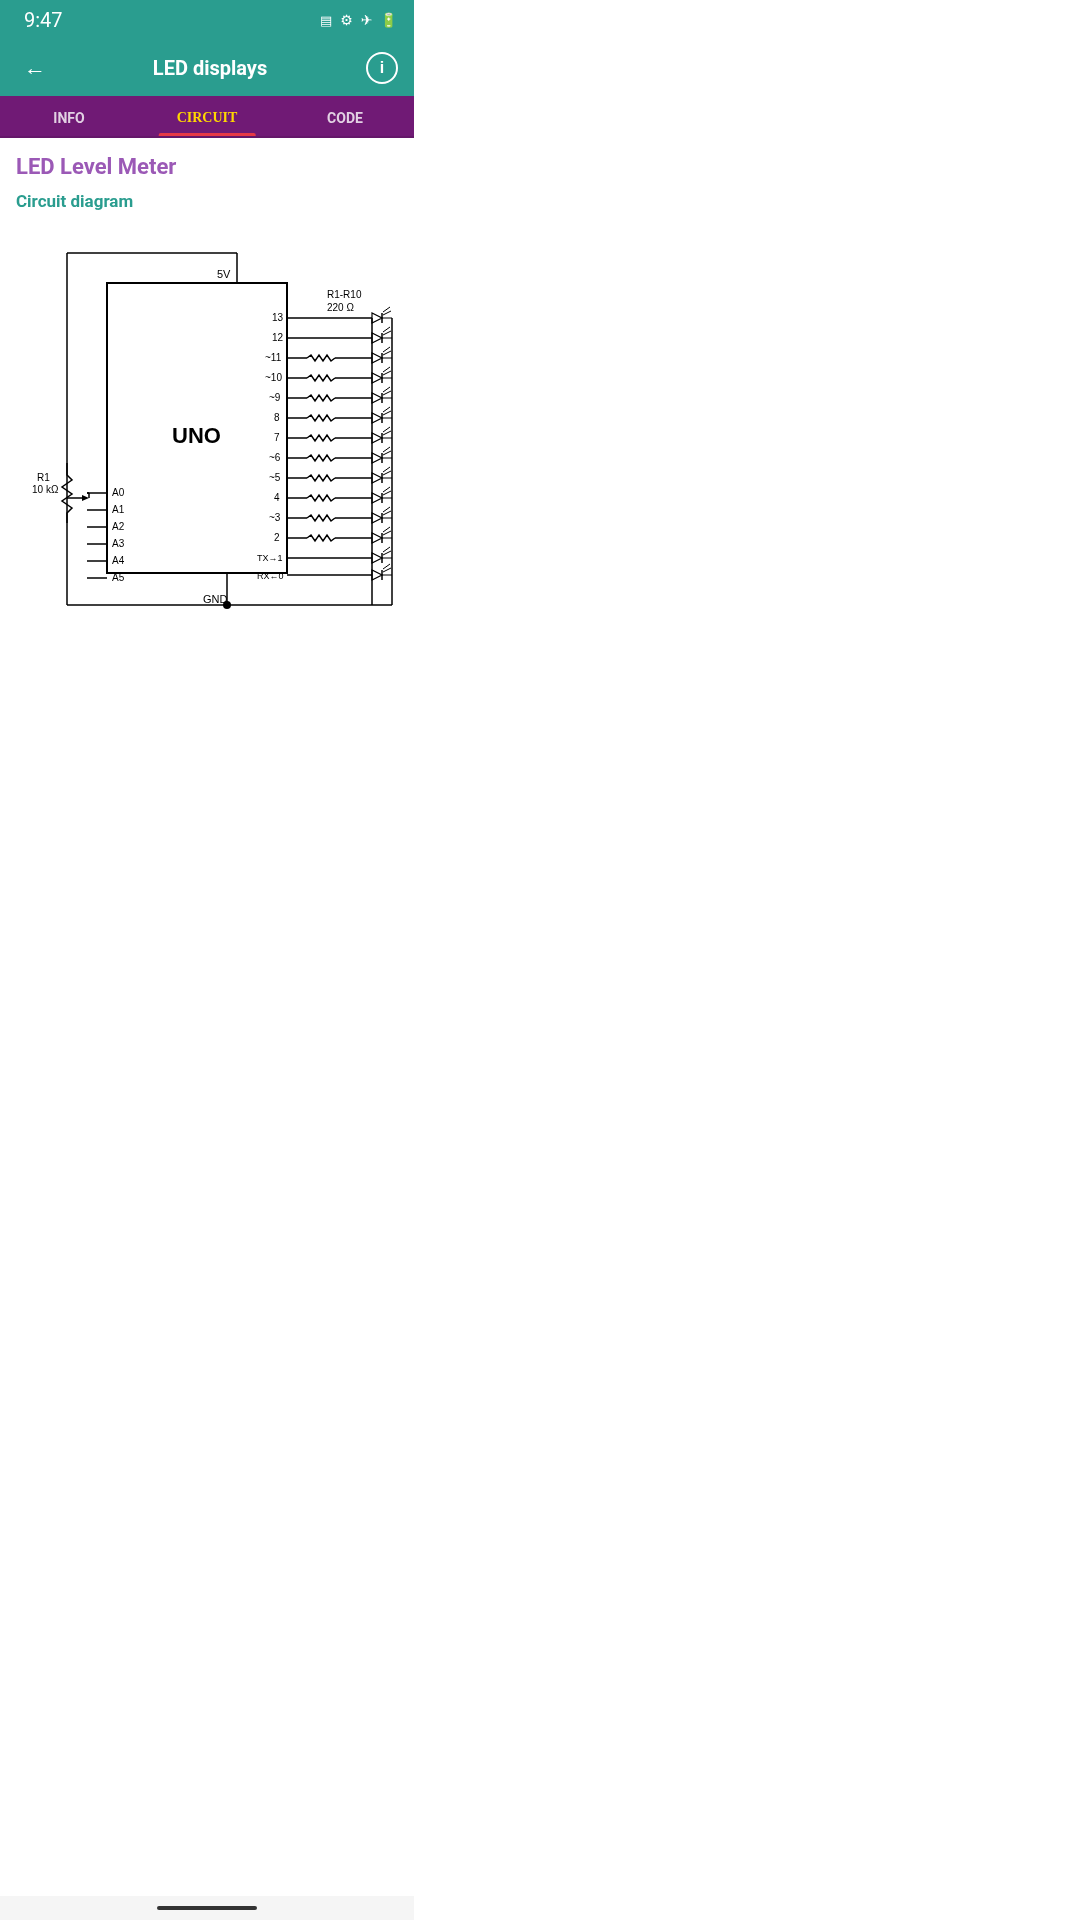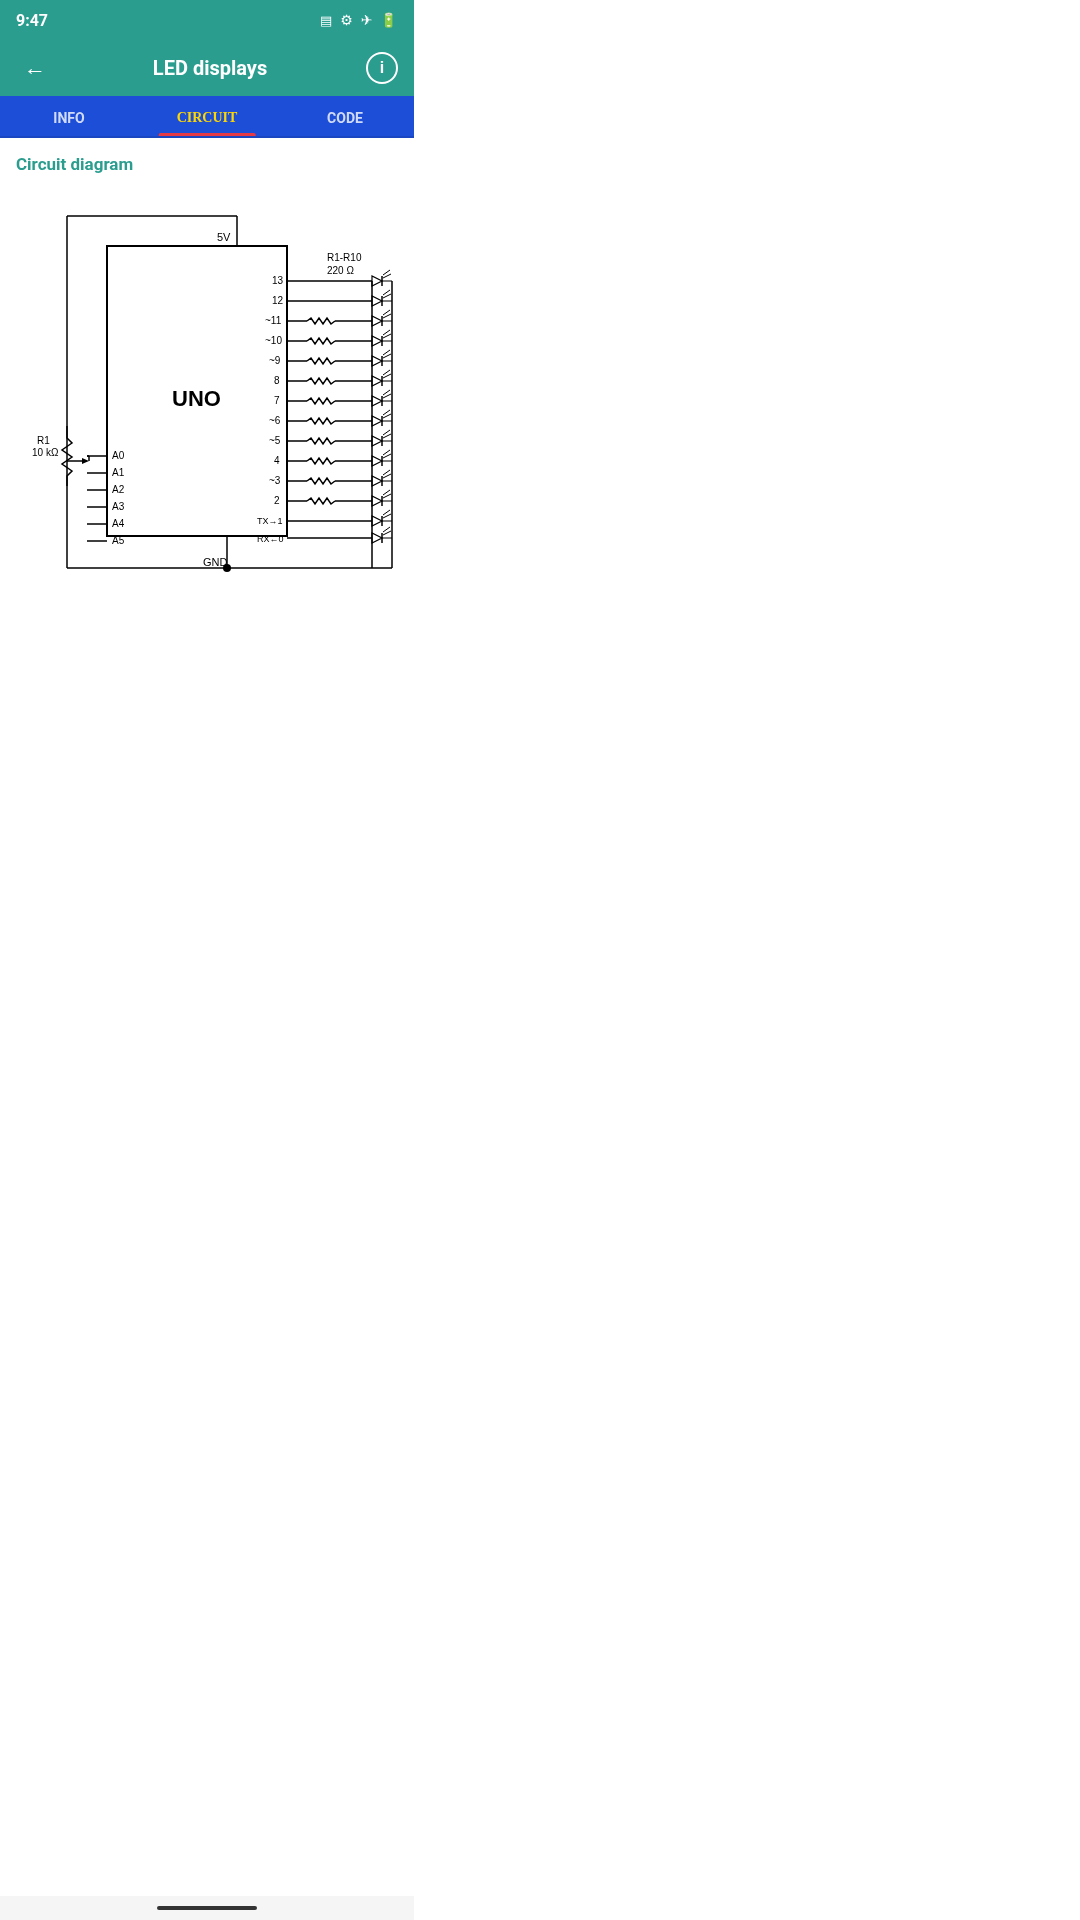--- a/index.html
+++ b/index.html
@@ -16,22 +16,23 @@
     .status-bar {
       background: #2a9d8f;
       color: white;
       display: flex;
       justify-content: space-between;
       align-items: center;
       padding: 8px 16px;
       height: 40px;
     }
     .status-time {
-      font-size: 16px;
-      font-weight: bold;
+      font-size: 20px;
+      font-weight: normal;
+      margin-left: 8px;
     }
     .status-icons {
       display: flex;
       gap: 8px;
       align-items: center;
     }
 
     
     .app-bar {
       background: #2a9d8f;
@@ -65,21 +66,21 @@
       justify-content: center;
       color: white;
       font-size: 16px;
       font-weight: bold;
       cursor: pointer;
       background: none;
     }
 
     
     .tab-bar {
-      background: #1d4ed8;
+      background: #701a75;
       display: flex;
       border-bottom: 2px solid rgba(0,0,0,0.1);
     }
     .tab-item {
       flex: 1;
       text-align: center;
       padding: 14px 0 10px;
       font-size: 14px;
       font-weight: bold;
       color: rgba(255,255,255,0.8);
@@ -170,20 +171,21 @@
   <button class="info-button">i</button>
 </div>
 
 <div class="tab-bar">
   <div class="tab-item">INFO</div>
   <div class="tab-item active">CIRCUIT</div>
   <div class="tab-item">CODE</div>
 </div>
 
 <div class="content">
+  <div class="section-title">LED Level Meter</div>
   <div class="circuit-label">Circuit diagram</div>
 
   <div class="circuit-container">
     <svg class="circuit-svg" viewBox="0 0 380 420" xmlns="http://www.w3.org/2000/svg">
 
       <rect x="90" y="40" width="180" height="290" fill="white" stroke="black" stroke-width="2"></rect>
 
       <text x="155" y="200" font-size="22" font-weight="bold" font-family="Arial">UNO</text>
 
       <text x="200" y="35" font-size="11" font-family="Arial">5V</text>

